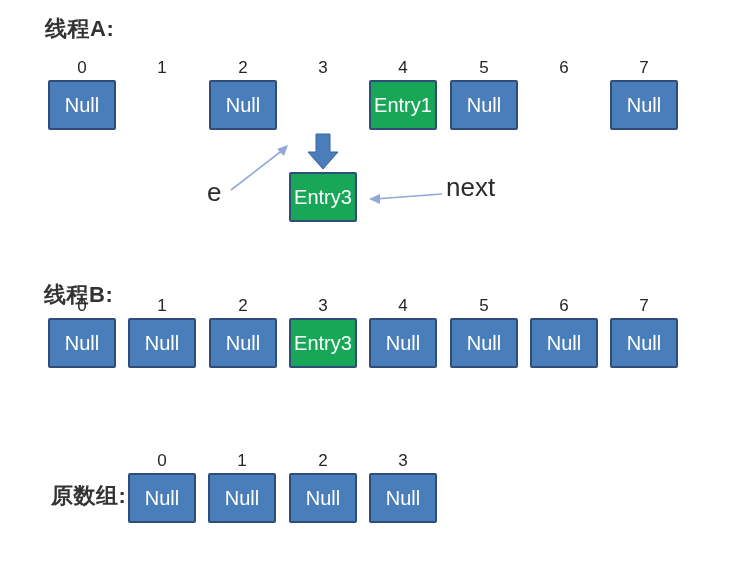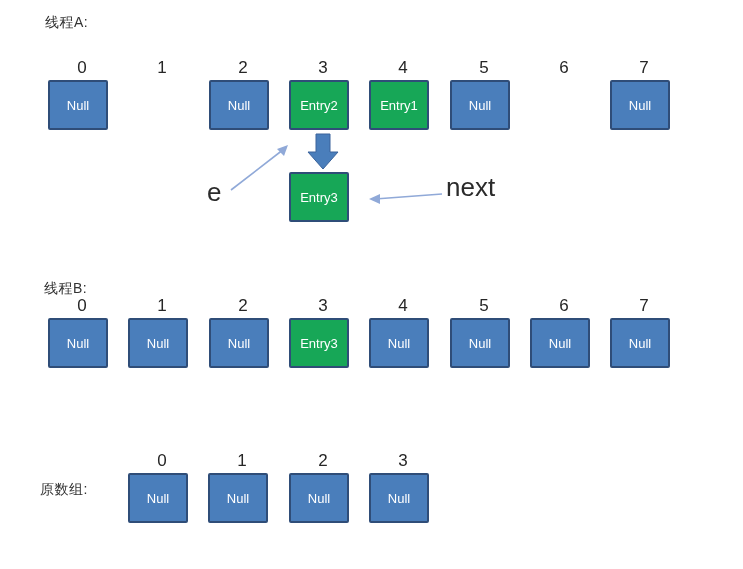--- a/index.html
+++ b/index.html
@@ -10,52 +10,53 @@
   }
   .canvas {
     position: relative;
     width: 743px;
     height: 569px;
     background: var(--canvas-bg, #ffffff);
     overflow: hidden;
   }
   .section-label {
     position: absolute;
-    font-size: 14px;
+    font-size: 22px;
     color: var(--label-text, #333333);
     letter-spacing: 0.5px;
     white-space: nowrap;
+    font-weight: bold;
   }
   .row {
     position: absolute;
   }
   .cell {
     position: absolute;
     top: 0;
     width: 68px;
   }
   .idx {
     width: 68px;
     height: 25px;
     line-height: 25px;
     text-align: center;
     font-size: 17px;
     color: var(--index-text, #262626);
   }
   .box {
     box-sizing: border-box;
-    width: 60px;
+    width: 68px;
     height: 50px;
     border: 2px solid var(--box-border, #2f4d78);
     border-radius: 2px;
     display: flex;
     align-items: center;
     justify-content: center;
     color: var(--box-text, #ffffff);
-    font-size: 13px;
+    font-size: 20px;
   }
   .box.null  { background: var(--null-fill, #4a7ebb); }
   .box.entry { background: var(--entry-fill, #17a757); }
   .detached-cell {
     position: absolute;
     left: 289px;
     top: 172px;
   }
   .pointer-label {
     position: absolute;
@@ -99,21 +100,20 @@
       </div>
       <div class="cell" style="left: 80px;">
         <div class="idx">1</div>
       </div>
       <div class="cell" style="left: 161px;">
         <div class="idx">2</div>
         <div class="box null">Null</div>
       </div>
       <div class="cell" style="left: 241px;">
         <div class="idx">3</div>
-        <div class="box entry">Entry2</div>
       </div>
       <div class="cell" style="left: 321px;">
         <div class="idx">4</div>
         <div class="box entry">Entry1</div>
       </div>
       <div class="cell" style="left: 402px;">
         <div class="idx">5</div>
         <div class="box null">Null</div>
       </div>
       <div class="cell" style="left: 482px;">
@@ -173,21 +173,21 @@
       <div class="cell" style="left: 482px;">
         <div class="idx">6</div>
         <div class="box null">Null</div>
       </div>
       <div class="cell" style="left: 562px;">
         <div class="idx">7</div>
         <div class="box null">Null</div>
       </div>
     </div>
 
-  <div class="section-label" style="left:40px; top:481px;text-align:right;">原数组:</div>
+  <div class="section-label" style="left:51px; top:481px;text-align:right;">原数组:</div>
 
   <div class="row" id="row-original-array" style="left:128px; top:448px;">
       <div class="cell" style="left: 0px;">
         <div class="idx">0</div>
         <div class="box null">Null</div>
       </div>
       <div class="cell" style="left: 80px;">
         <div class="idx">1</div>
         <div class="box null">Null</div>
       </div>

